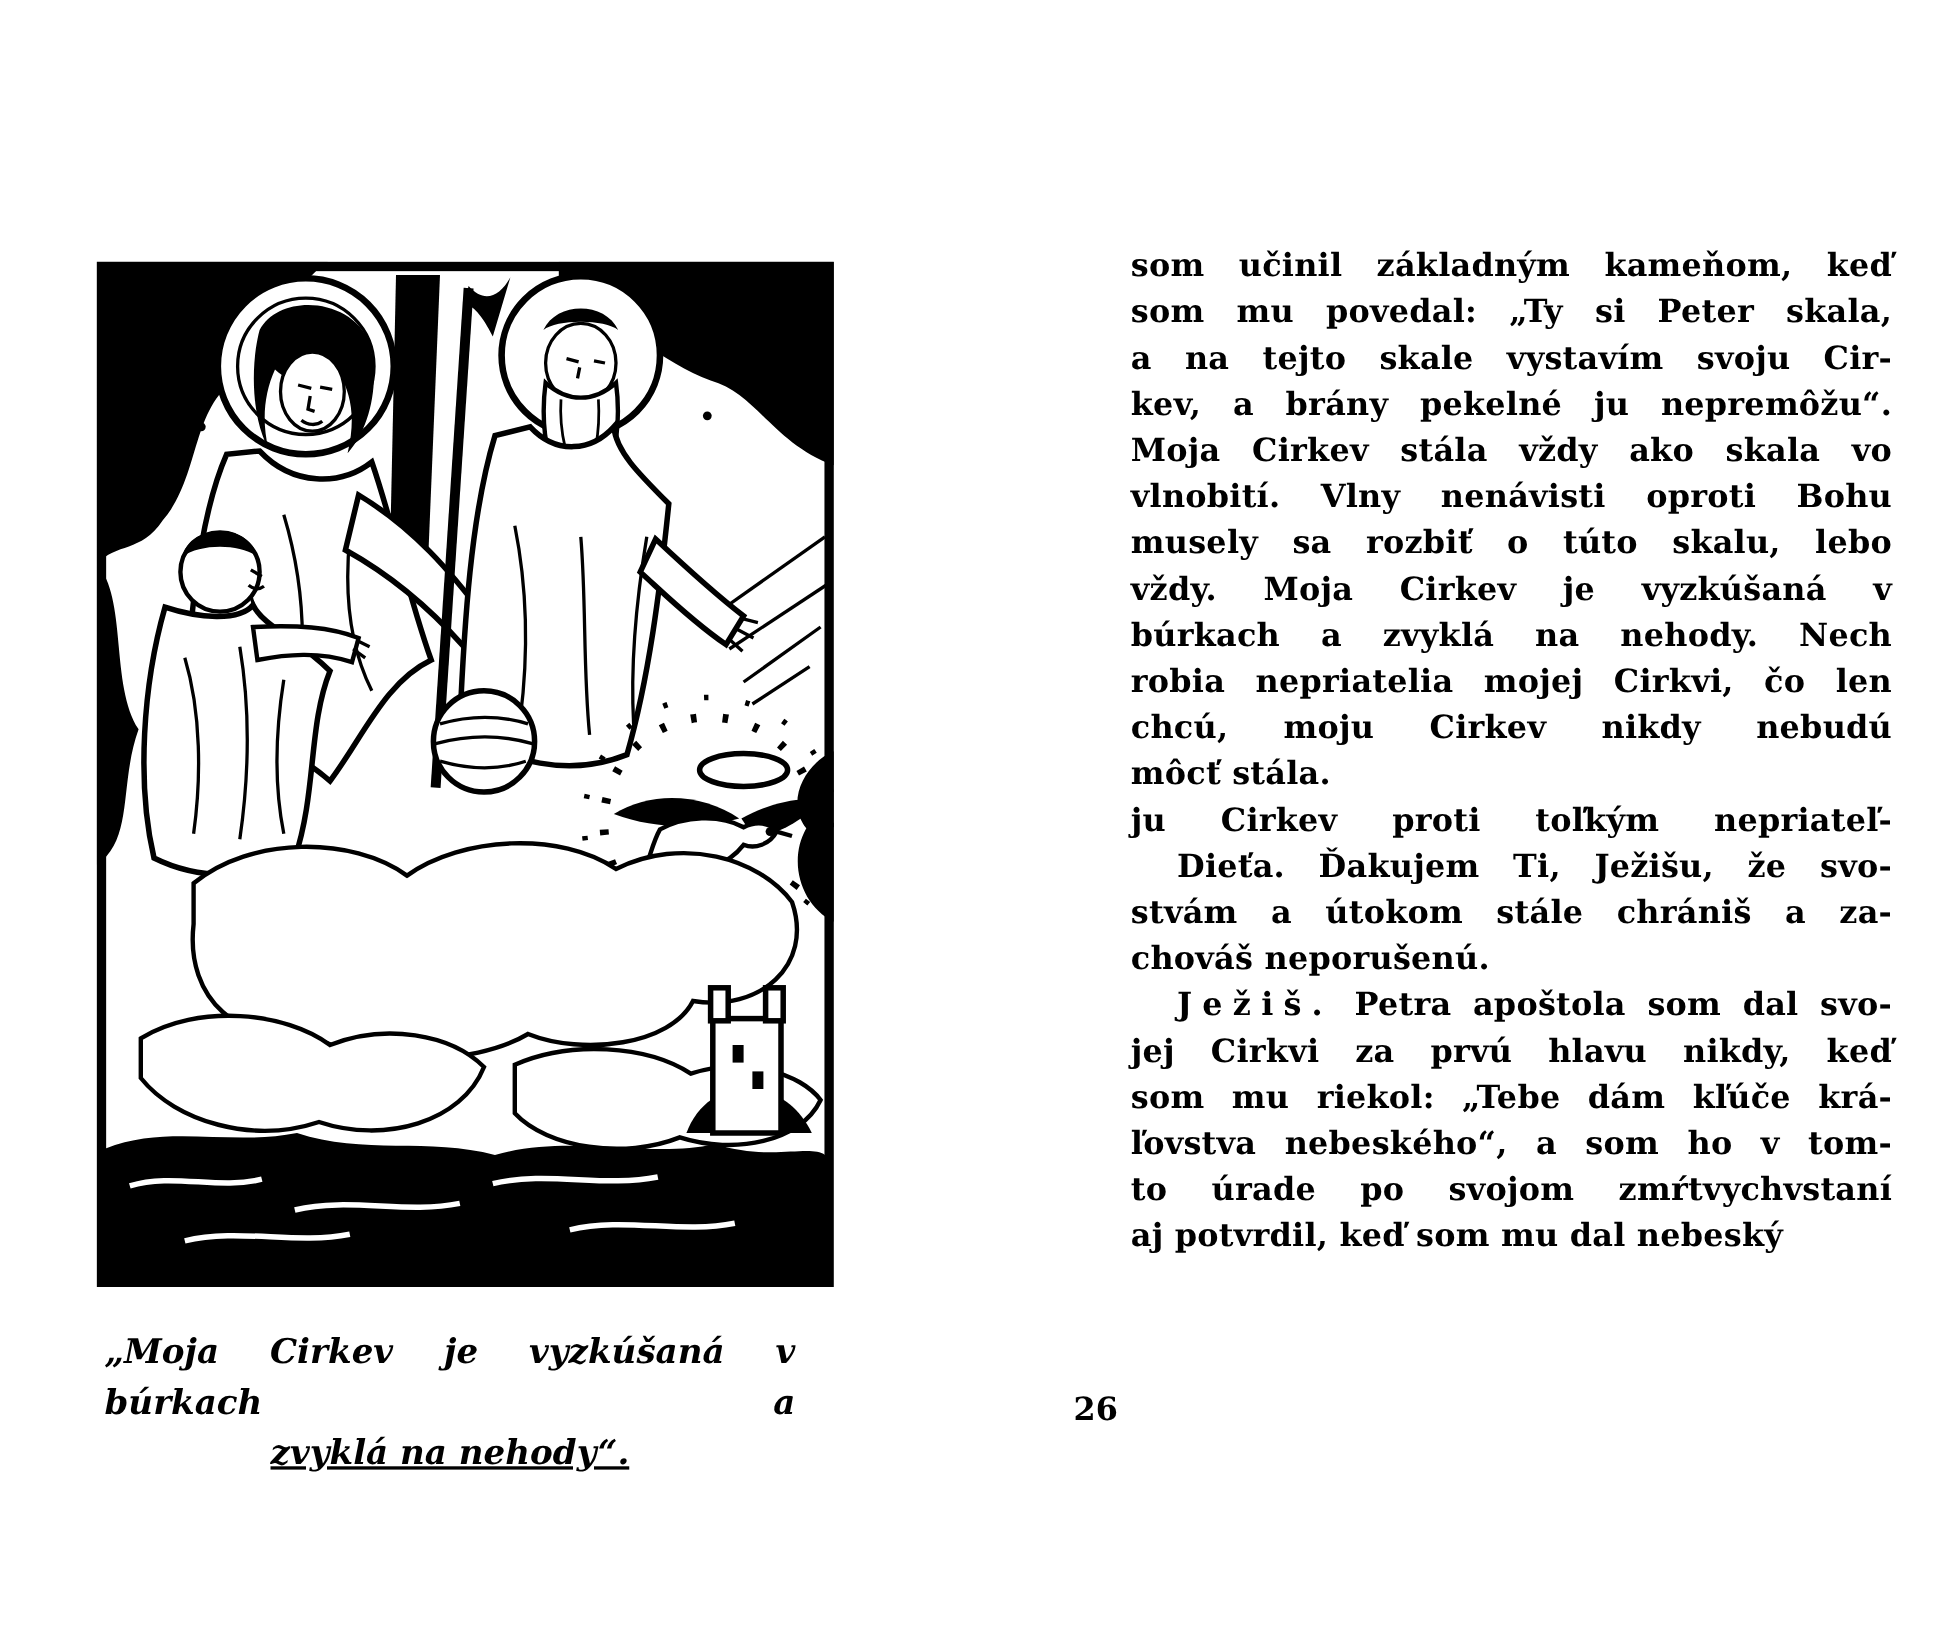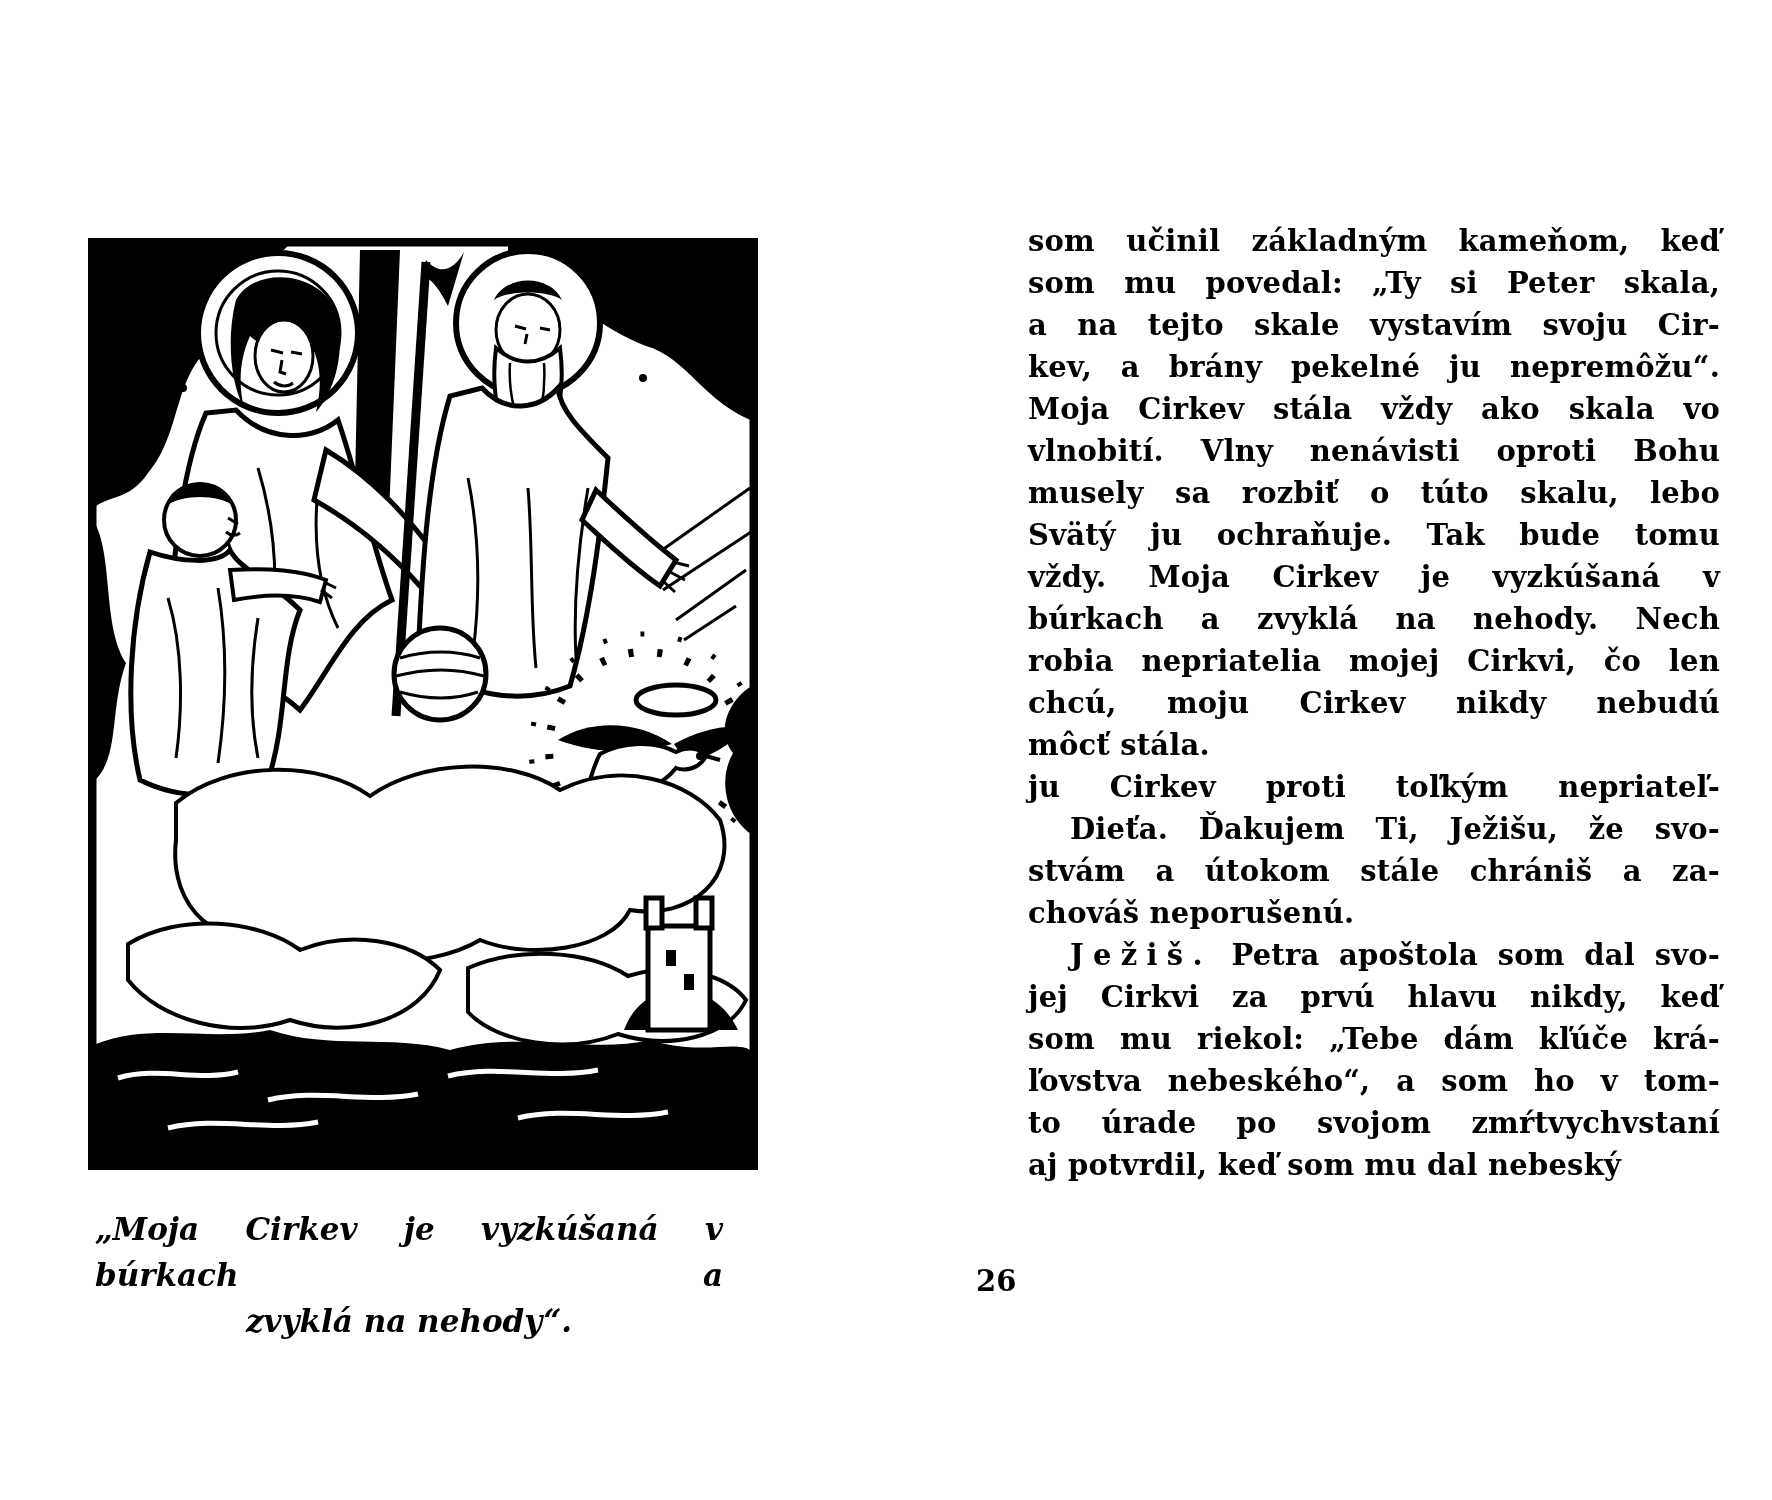--- a/index.html
+++ b/index.html
@@ -8,21 +8,21 @@
 
   
   #illustration-frame{position:absolute;left:88px;top:238px;width:670px;height:932px;
         box-sizing:border-box;background:#fff;}
   #illustration-frame svg{display:block;width:100%;height:100%;}
 
   
   #caption{position:absolute;left:95px;top:1206px;width:628px;
         font-style:italic;font-weight:600;font-size:31px;line-height:46px;}
   #caption .cap1{text-align:justify;text-align-last:justify;}
-  #caption .cap2{text-align:center;}
+  #caption .cap2{text-align:center;text-decoration:underline;}
 
   
   #text-column{position:absolute;left:1028px;top:220px;width:692px;
         font-size:29px;line-height:42px;font-weight:600;letter-spacing:0.2px;}
   .text-line{text-align:justify;text-align-last:justify;white-space:normal;}
   .text-line.no-just{text-align-last:left;}
   .text-line.indent{text-indent:42px;}
   .speaker{font-weight:800;}
   .speaker.spaced{letter-spacing:0.32em;}
 
@@ -142,21 +142,20 @@
   </div>
 
   <div id="text-column">
       <div class="text-line">som učinil základným kameňom, keď</div>
       <div class="text-line">som mu povedal: „Ty si Peter skala,</div>
       <div class="text-line">a na tejto skale vystavím svoju Cir-</div>
       <div class="text-line">kev, a brány pekelné ju nepremôžu“.</div>
       <div class="text-line">Moja Cirkev stála vždy ako skala vo</div>
       <div class="text-line">vlnobití. Vlny nenávisti oproti Bohu</div>
       <div class="text-line">musely sa rozbiť o túto skalu, lebo</div>
-      <div class="text-line">Svätý ju ochraňuje. Tak bude tomu</div>
       <div class="text-line">vždy. Moja Cirkev je vyzkúšaná v</div>
       <div class="text-line">búrkach a zvyklá na nehody. Nech</div>
       <div class="text-line">robia nepriatelia mojej Cirkvi, čo len</div>
       <div class="text-line">chcú, moju Cirkev nikdy nebudú</div>
       <div class="text-line no-just">môcť stála.</div>
       <div class="text-line">ju Cirkev proti toľkým nepriateľ-</div>
       <div class="text-line indent"><span class="speaker">Dieťa.</span> Ďakujem Ti, Ježišu, že svo-</div>
       <div class="text-line">stvám a útokom stále chrániš a za-</div>
       <div class="text-line no-just">chováš neporušenú.</div>
       <div class="text-line indent"><span class="speaker spaced">Ježiš.</span> Petra apoštola som dal svo-</div>

